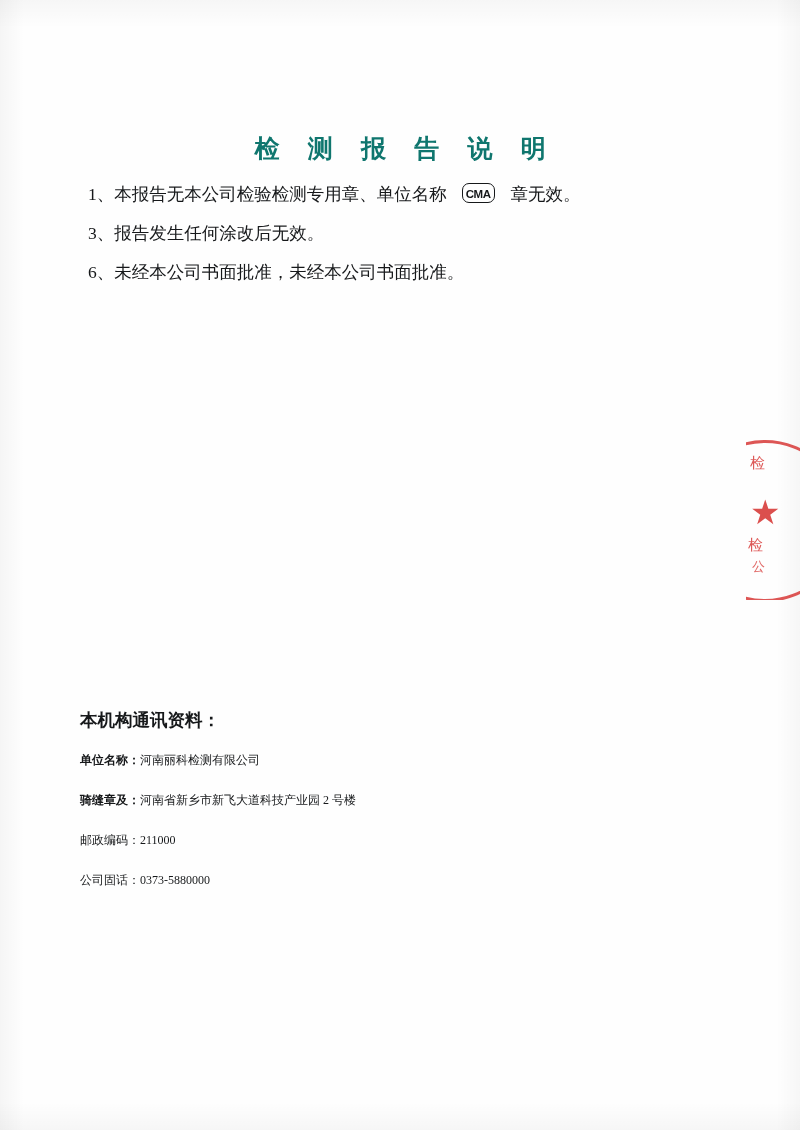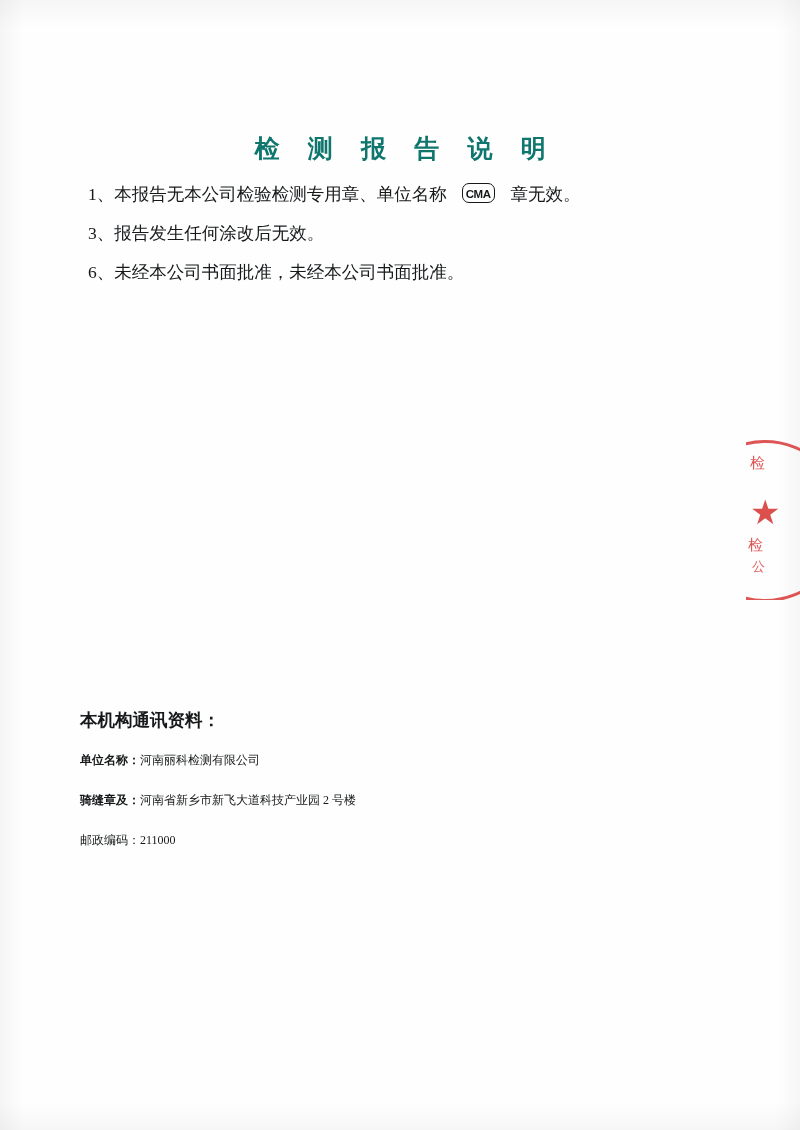--- a/index.html
+++ b/index.html
@@ -199,20 +199,23 @@
     </div>
 
     <div class="contact-row">
       <span class="lbl">骑缝章及：</span><span class="val">河南省新乡市新飞大道科技产业园 2 号楼</span>
     </div>
 
     <div class="contact-row">
       <span class="lbl-plain">邮政编码：</span><span class="val">211000</span>
     </div>
 
+    <div class="contact-row">
+      <span class="lbl-plain">公司固话：</span><span class="val">0373-5880000</span>
+    </div>
   </div>
 
   <div class="seal">
     <div class="ring"></div>
     <div class="t1">检</div>
     <div class="star">★</div>
     <div class="t2">检</div>
     <div class="t3">公</div>
   </div>
 

